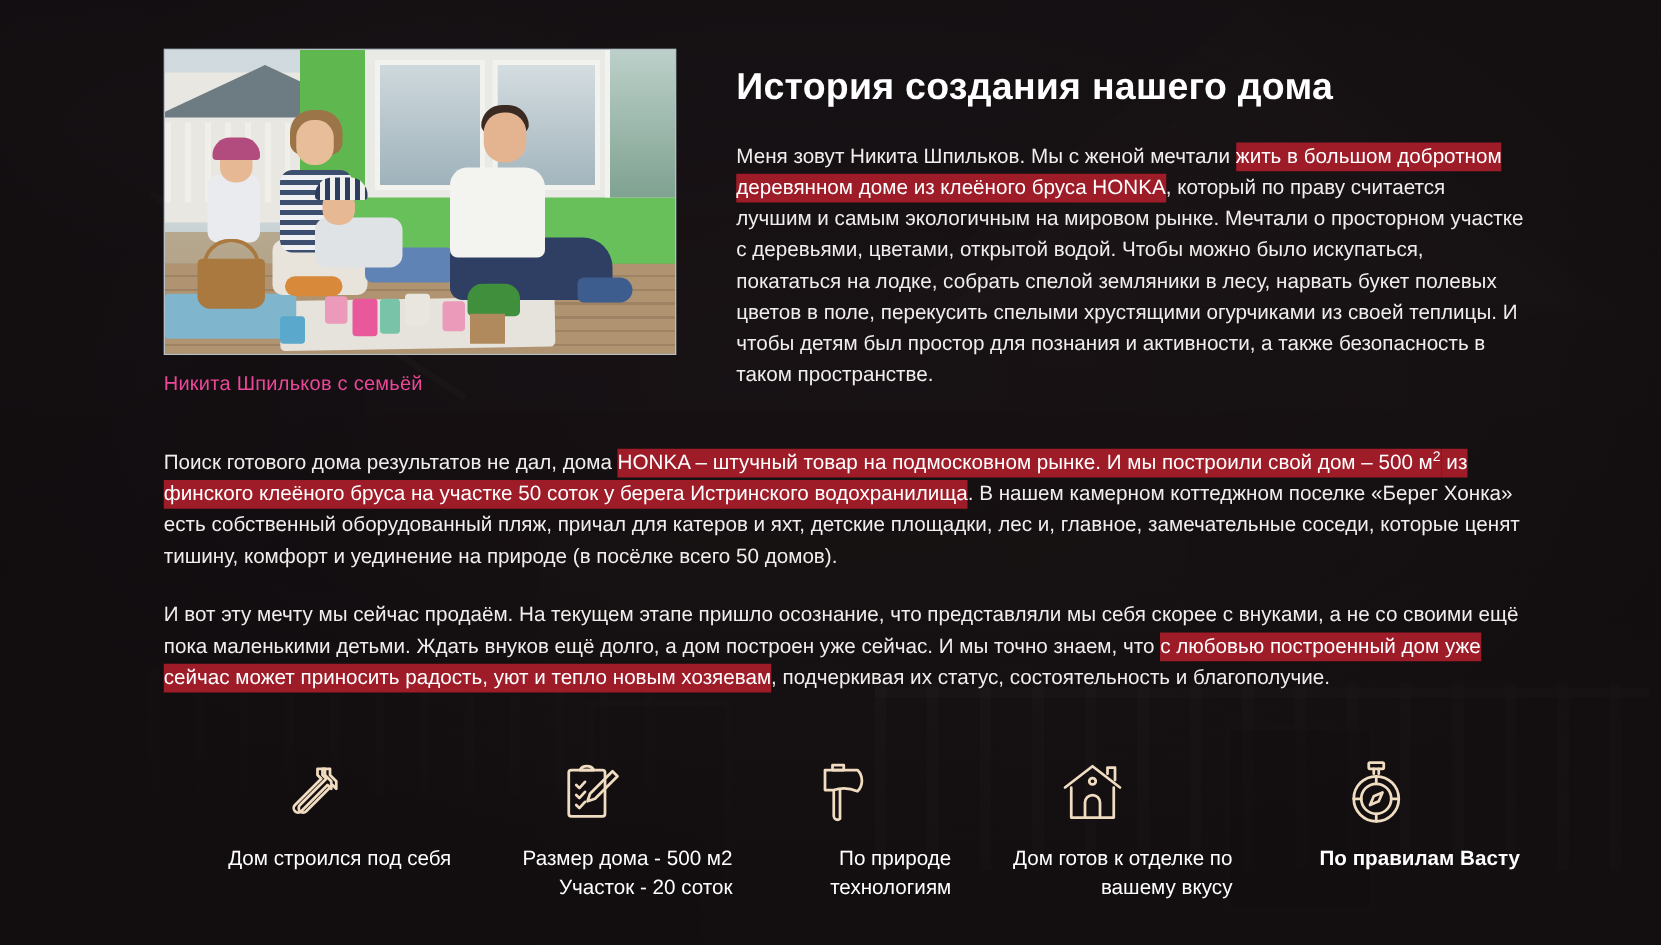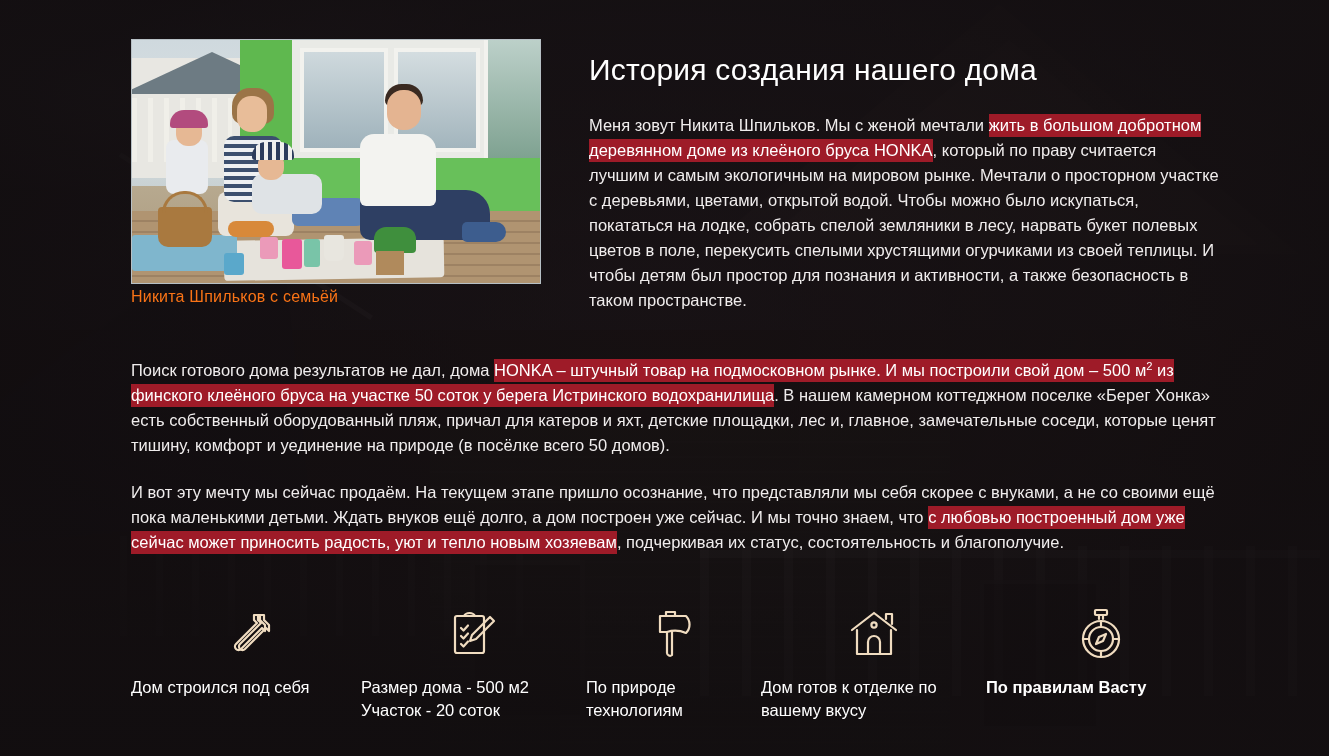--- a/index.html
+++ b/index.html
@@ -216,31 +216,31 @@
   .ph-cup-b { position:absolute; left:150px; bottom:14px; width:20px; height:30px; background:#e8589a; border-radius:3px; }
   .ph-cup-c { position:absolute; left:172px; bottom:16px; width:16px; height:28px; background:#79c4a8; border-radius:3px; }
   .ph-cup-d { position:absolute; left:192px; bottom:22px; width:20px; height:26px; background:#e8e6df; border-radius:3px 3px 6px 6px; }
   .ph-cup-e { position:absolute; left:222px; bottom:18px; width:18px; height:24px; background:#eb9ab9; border-radius:3px; }
   .ph-cup-f { position:absolute; left:92px; bottom:8px; width:20px; height:22px; background:#5aa8cb; border-radius:3px; }
   .ph-herbs { position:absolute; left:242px; bottom:30px; width:42px; height:26px; background:#3f8f3d; border-radius:12px 12px 4px 4px; }
   .ph-box { position:absolute; left:244px; bottom:8px; width:28px; height:24px; background:#b08a5c; }
   .ph-bread { position:absolute; left:96px; bottom:46px; width:46px; height:16px; background:#d8893a; border-radius:8px; }
 
   .photo-caption {
-    margin-top: 4px;
+    margin-top: 15px;
     font-size: 16px;
-    color: #f97316;
+    color: #ec4899;
     letter-spacing: .2px;
   }
 
   .text-col { flex: 1; padding-top: 14px; }
 
   .headline {
     font-size: 30px;
-    font-weight: normal;
+    font-weight: bold;
     color: #ffffff;
     letter-spacing: .2px;
     margin-bottom: 26px;
   }
 
   .para {
     font-size: 16.5px;
     line-height: 25px;
     color: #f0eded;
   }
@@ -266,21 +266,21 @@
   
   .features {
     position: absolute;
     left: 131px;
     top: 606px;
     width: 1190px;
     display: flex;
     align-items: flex-start;
   }
   .feature {
-    text-align: left;
+    text-align: right;
     color: #ffffff;
   }
   .feature:nth-child(1) { width: 230px; }
   .feature:nth-child(2) { width: 225px; }
   .feature:nth-child(3) { width: 175px; }
   .feature:nth-child(4) { width: 225px; }
   .feature:nth-child(5) { width: 230px; font-weight: bold; }
 
   .feature-icon {
     height: 56px;

